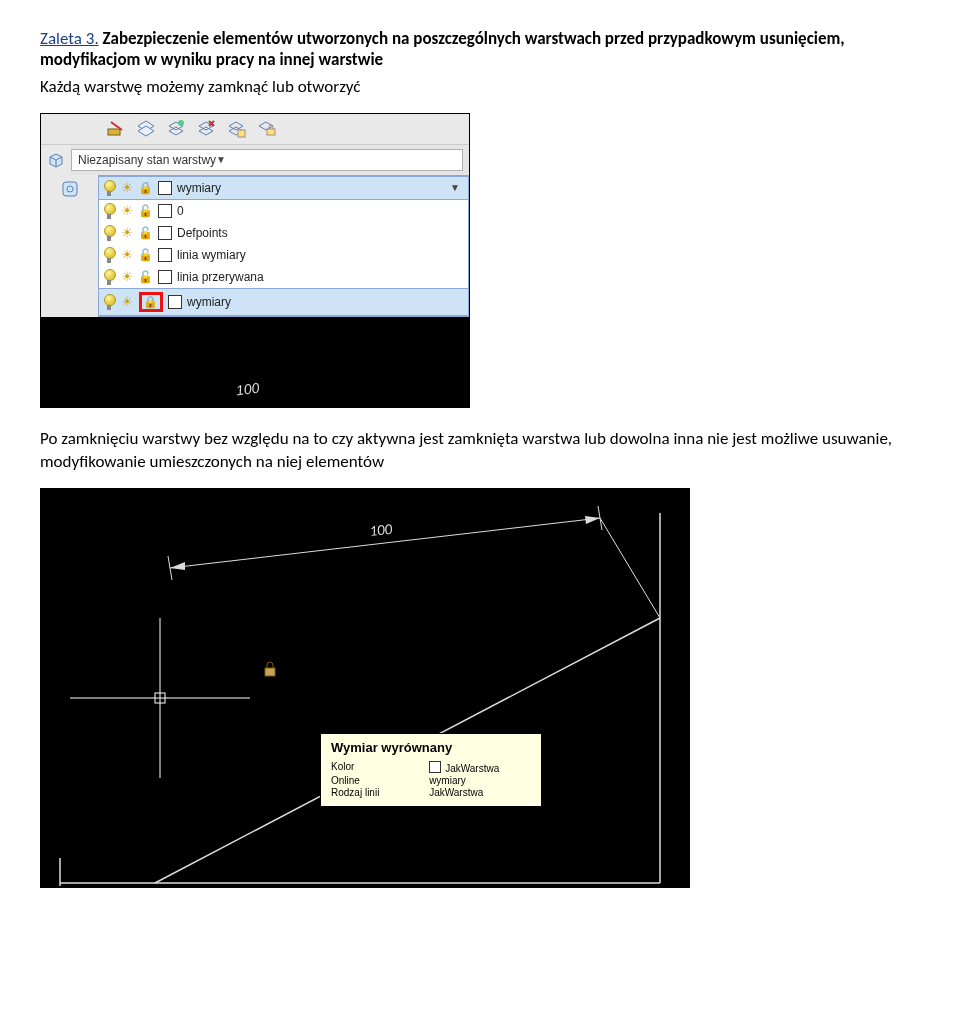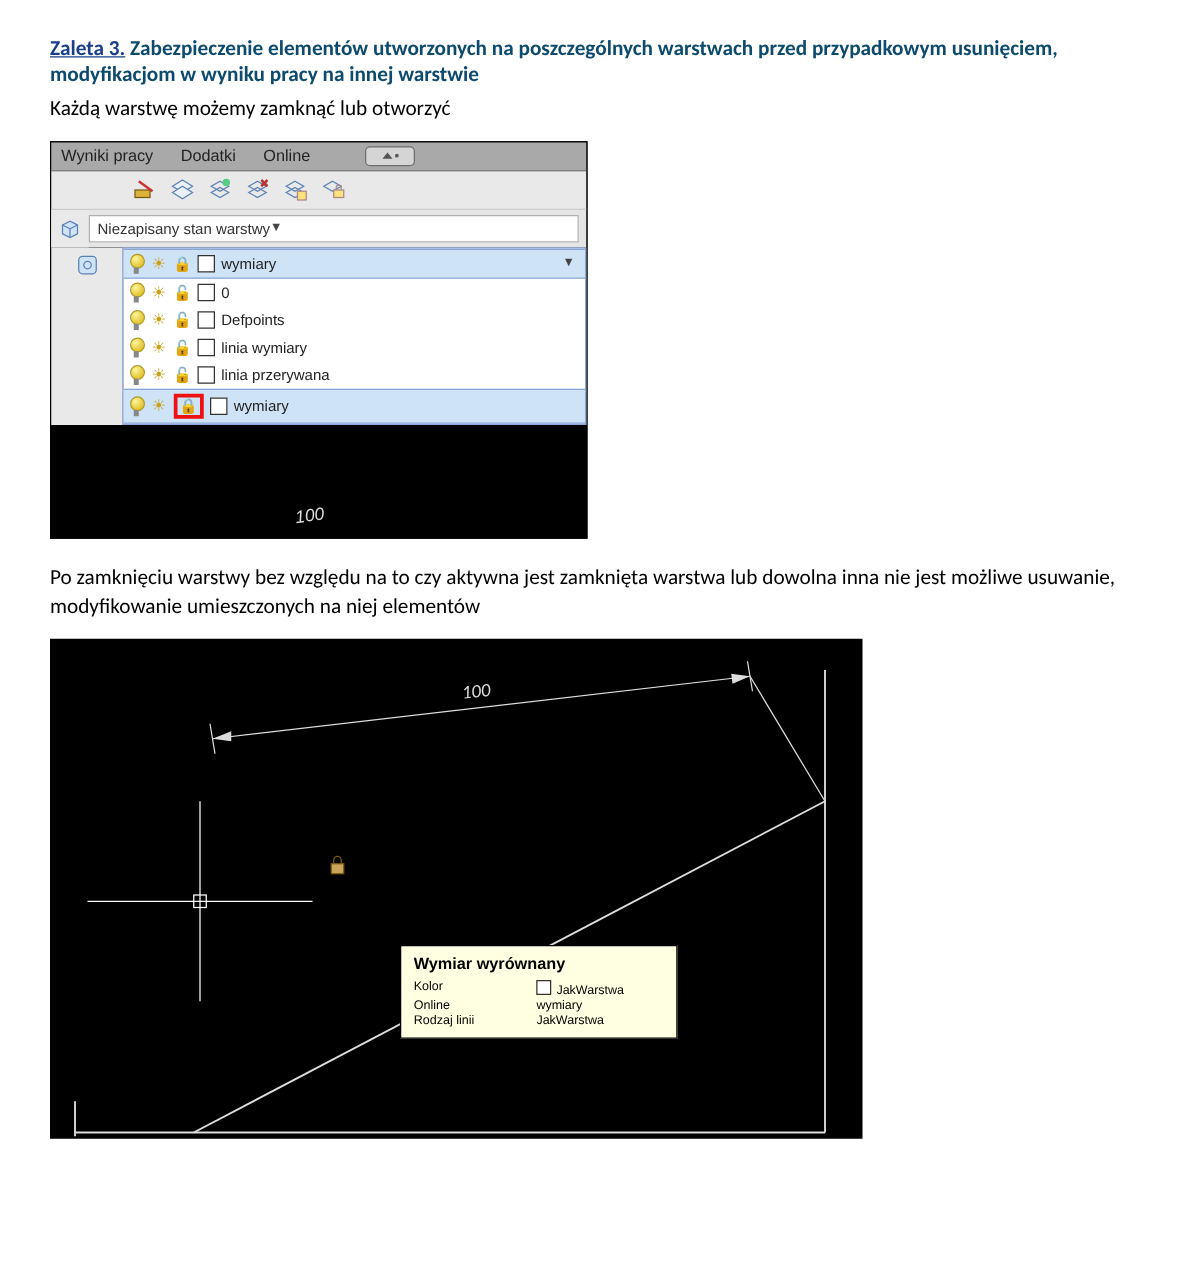--- a/index.html
+++ b/index.html
@@ -9,27 +9,27 @@
     font-size: 17px;
     color: #000;
     background: #fff;
     width: 960px;
     box-sizing: border-box;
   }
   .title-line {
     margin-bottom: 6px;
   }
   .title-label {
-    font-weight: bold;
+    font-weight: normal;
     color: #1a3f8a;
     text-decoration: underline;
   }
   .title-rest {
     font-weight: bold;
-    color: #0c4a6e;
+    color: #000000;
   }
   .para {
     margin: 6px 0 14px 0;
     line-height: 1.35;
   }
 
   
   .shot1 {
     width: 428px;
     border: 1px solid #000;
@@ -247,29 +247,20 @@
 <body>
 
 <div class="title-line">
   <span class="title-label"><span>Zaleta 3.</span></span><span class="title-rest"><span> Zabezpieczenie elementów utworzonych na poszczególnych warstwach przed przypadkowym usunięciem, modyfikacjom w wyniku pracy na innej warstwie</span></span>
 </div>
 
 <div class="para"><span>Każdą warstwę możemy zamknąć lub otworzyć</span></div>
 
 <div class="shot1">
 
-  <div class="menubar">
-    <span>Wyniki pracy</span>
-    <span>Dodatki</span>
-    <span>Online</span>
-    <span class="minipanel">
-      <span class="tri"></span>
-        <span class="dot"></span>
-    </span>
-  </div>
 
   <div class="toolrow">
     <span style="width:50px;"></span>
     <span class="ticon">
       <svg width="20" height="20">
           <rect x="2" y="10" width="12" height="6" fill="#d9b33a" stroke="#7a5a10"></rect>
           <line x1="5" y1="3" x2="16" y2="11" stroke="#c33" stroke-width="2"></line>
         </svg>
     </span>
     <span class="ticon">

